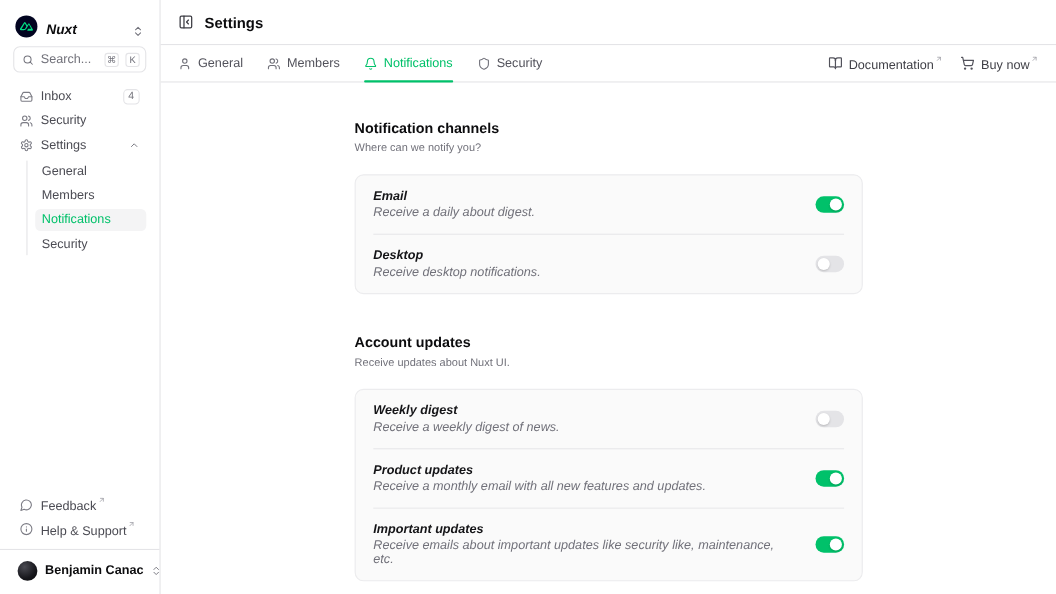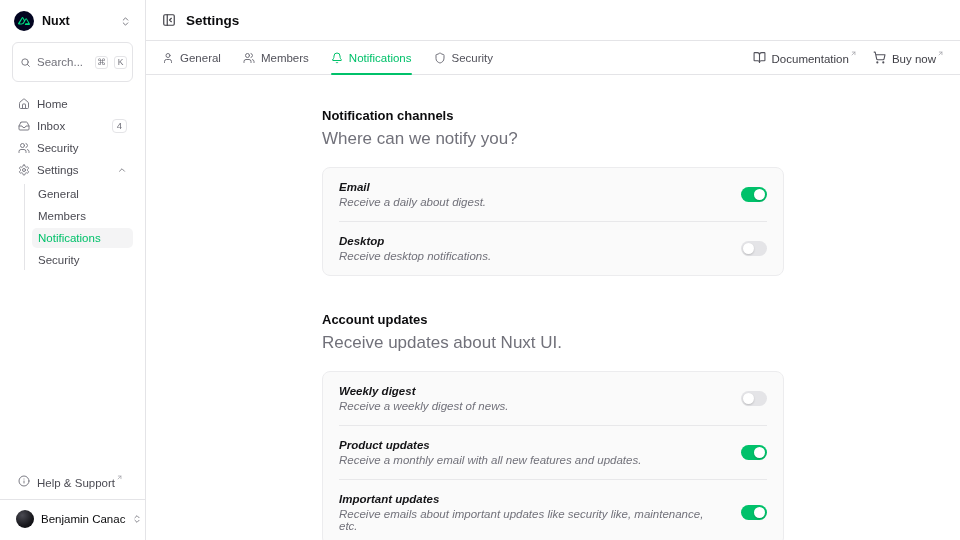--- a/index.html
+++ b/index.html
@@ -2,42 +2,42 @@
 <html><head>
 <meta charset="utf-8">
 <style>
   * { box-sizing: border-box; margin: 0; padding: 0; }
   html,body { width:960px; height:540px; overflow:hidden; }
   body { font-family:"Liberation Sans","DejaVu Sans",sans-serif; font-size:12px; color:#18181b; background:#fff; }
   .app { display:flex; width:960px; height:540px; }
 
   
   .sidebar { width:146px; min-width:146px; border-right:1px solid #e4e4e7; display:flex; flex-direction:column; padding:8px 12px; background:#fff; }
-  .ws-row { display:flex; align-items:center; gap:8px; height:26px; margin-bottom:8px; padding:0 2px; border-radius:6px; cursor:pointer; }
+  .ws-row { display:flex; align-items:flex-end; gap:8px; height:26px; margin-bottom:8px; padding:0 2px; border-radius:6px; cursor:pointer;font-style:italic; }
   .ws-logo { width:20px; height:20px; border-radius:50%; background:#020420; display:flex; align-items:center; justify-content:center; flex:none; }
   .ws-name { font-weight:700; font-size:12.5px; color:#0c0c0e; flex:1; }
   .muted-ic { color:#71717a; display:flex; align-items:center; }
-  .search { display:flex; align-items:center; gap:6px; height:40px; border:1px solid #e4e4e7; border-radius:6px; padding:0 5px 0 7px; margin-bottom:12px; color:#71717a; cursor:text; }
+  .search { display:flex; align-items:center; gap:6px; height:24px; border:1px solid #e4e4e7; border-radius:6px; padding:0 5px 0 7px; margin-bottom:12px; color:#71717a; cursor:text; }
   .search-text { flex:1; font-size:11.5px; color:#71717a; }
   .kbd { width:13px; height:13px; border:1px solid #e4e4e7; border-radius:3px; background:#fff; font-size:8.5px; color:#71717a; display:flex; align-items:center; justify-content:center; }
   .nav { display:flex; flex-direction:column; gap:2px; }
   .nav-item { display:flex; align-items:center; gap:7px; height:20px; padding:0 6px; border-radius:5px; color:#4b4b53; cursor:pointer; }
   .nav-item .ic { color:#7c7c85; display:flex; }
   .nav-item .lbl { flex:1; font-size:11.5px; }
   .badge { font-size:9.5px; color:#71717a; border:1px solid #e4e4e7; border-radius:4px; padding:1px 4px; line-height:1; background:#fff; }
   .subnav { margin-left:12px; border-left:1px solid #e4e4e7; padding-left:7px; display:flex; flex-direction:column; gap:2px; margin-top:2px; }
   .sub-item { height:20px; display:flex; align-items:center; padding:0 6px; border-radius:5px; color:#4b4b53; font-size:11.5px; cursor:pointer; }
   .sub-item.active { background:#f4f4f5; color:#00c16a; }
   .sb-spacer { flex:1; }
   .sb-footer { display:flex; flex-direction:column; gap:2px; }
   .ext { font-size:8px; vertical-align:6px; color:#9d9da5; margin-left:1px; display:inline-flex; }
   .sb-divider { border-top:1px solid #e4e4e7; margin:8px -12px 0; }
   .user-row { display:flex; align-items:center; gap:7px; height:26px; margin-top:6px; padding:0 4px; border-radius:6px; cursor:pointer; }
   .avatar { width:18px; height:18px; border-radius:50%; background:radial-gradient(circle at 35% 30%, #4a4a52 0%, #17171c 60%, #060608 100%); flex:none; }
-  .user-name { flex:1; font-size:11.5px; font-weight:400; color:#0c0c0e; white-space:nowrap; }
+  .user-name { flex:1; font-size:11.5px; font-weight:700; color:#0c0c0e; white-space:nowrap; }
 
   
   .main { flex:1; display:flex; flex-direction:column; min-width:0; }
   .main-header { height:41px; border-bottom:1px solid #e4e4e7; display:flex; align-items:center; gap:10px; padding:0 16px; flex:none; }
   .main-title { font-size:13.5px; font-weight:700; color:#0c0c0e; }
   .icon-btn { color:#3f3f46; display:flex; align-items:center; cursor:pointer; }
   .tabsbar { height:34px; border-bottom:1px solid #e4e4e7; display:flex; align-items:center; justify-content:space-between; padding:0 16px; flex:none; }
   .tabs { display:flex; align-items:center; gap:22px; height:100%; }
   .tab { display:flex; align-items:center; gap:6px; color:#52525b; height:100%; position:relative; cursor:pointer; font-size:11.5px; }
   .tab .ic { display:flex; color:#71717a; }
@@ -45,21 +45,21 @@
   .tab.active .ic { color:#00c16a; }
   .tab.active::after { content:""; position:absolute; left:0; right:0; bottom:-1px; height:2px; background:#00c16a; border-radius:1px; }
   .top-actions { display:flex; align-items:center; gap:16px; }
   .action-link { display:flex; align-items:center; gap:6px; color:#3f3f46; font-size:11.5px; cursor:pointer; }
   .action-link .ic { color:#52525b; display:flex; }
 
   .content { flex:1; overflow:auto; padding:33px 16px 24px; }
   .container { width:462px; margin:0 auto; }
   .section { margin-bottom:36px; }
   .section h2 { font-size:13px; font-weight:700; color:#0c0c0e; margin-bottom:6px; }
-  .section .section-desc { font-size:17px; color:#71717a; margin-bottom:18px; }
+  .section .section-desc { font-size:10px; color:#71717a; margin-bottom:18px; }
   .card { background:#fafafa; border:1px solid #ececee; border-radius:8px; padding:0 16px;font-style:italic; }
   .row { display:flex; align-items:center; justify-content:space-between; gap:16px; padding:13px 0; }
   .row + .row { border-top:1px solid #e8e8ea;align-items:center; }
   .row-label { font-size:11.5px; font-weight:600; color:#141417; margin-bottom:3px; }
   .row-desc { font-size:11.5px; color:#71717a; }
   .switch { width:26px; height:15px; border-radius:999px; background:#e4e4e7; position:relative; flex:none; cursor:pointer; transition:background .15s; }
   .switch::after { content:""; position:absolute; top:2px; left:2px; width:11px; height:11px; border-radius:50%; background:#fff; box-shadow:0 1px 2px rgba(0,0,0,.18); }
   .switch.on { background:#00c16a; }
   .switch.on::after { left:auto; right:2px; }
   svg { display:block; }
@@ -93,29 +93,20 @@
       </span>
       <span class="search-text">Search...</span>
       <span class="kbd">⌘</span>
       <span class="kbd">K</span>
     </div>
 
     <nav class="nav">
       <div class="nav-item">
         <span class="ic">
           <svg width="12" height="12" viewBox="0 0 24 24" fill="none" stroke="currentColor" stroke-width="2" stroke-linecap="round" stroke-linejoin="round">
-              <path d="M15 21v-8a1 1 0 0 0-1-1h-4a1 1 0 0 0-1 1v8"></path>
-              <path d="M3 10a2 2 0 0 1 .709-1.528l7-6a2 2 0 0 1 2.582 0l7 6A2 2 0 0 1 21 10v9a2 2 0 0 1-2 2H5a2 2 0 0 1-2-2z"></path>
-            </svg>
-        </span>
-        <span class="lbl">Home</span>
-      </div>
-      <div class="nav-item">
-        <span class="ic">
-          <svg width="12" height="12" viewBox="0 0 24 24" fill="none" stroke="currentColor" stroke-width="2" stroke-linecap="round" stroke-linejoin="round">
               <path d="M22 12h-6l-2 3h-4l-2-3H2"></path>
               <path d="M5.45 5.11 2 12v6a2 2 0 0 0 2 2h16a2 2 0 0 0 2-2v-6l-3.45-6.89A2 2 0 0 0 16.76 4H7.24a2 2 0 0 0-1.79 1.11z"></path>
             </svg>
         </span>
         <span class="lbl">Inbox</span>
         <span class="badge">4</span>
       </div>
       <div class="nav-item">
         <span class="ic">
           <svg width="12" height="12" viewBox="0 0 24 24" fill="none" stroke="currentColor" stroke-width="2" stroke-linecap="round" stroke-linejoin="round">
@@ -154,20 +145,33 @@
           </div>
         <div class="sub-item">
             <span>Security</span>
           </div>
       </div>
     </nav>
 
     <div class="sb-spacer"></div>
 
     <div class="sb-footer">
+      <div class="nav-item">
+        <span class="ic">
+          <svg width="12" height="12" viewBox="0 0 24 24" fill="none" stroke="currentColor" stroke-width="2" stroke-linecap="round" stroke-linejoin="round">
+              <path d="M7.9 20A9 9 0 1 0 4 16.1L2 22z"></path>
+            </svg>
+        </span>
+        <span class="lbl"><span>Feedback</span><span class="ext">
+              <svg width="7" height="7" viewBox="0 0 24 24" fill="none" stroke="currentColor" stroke-width="2.4" stroke-linecap="round" stroke-linejoin="round">
+                <path d="M7 17 17 7"></path>
+                <path d="M8 7h9v9"></path>
+              </svg>
+            </span></span>
+      </div>
       <div class="nav-item">
         <span class="ic">
           <svg width="12" height="12" viewBox="0 0 24 24" fill="none" stroke="currentColor" stroke-width="2" stroke-linecap="round" stroke-linejoin="round">
               <circle cx="12" cy="12" r="10"></circle>
               <path d="M12 16v-4"></path>
               <path d="M12 8h.01"></path>
             </svg>
         </span>
         <span class="lbl"><span>Help &amp; Support</span><span class="ext">
               <svg width="7" height="7" viewBox="0 0 24 24" fill="none" stroke="currentColor" stroke-width="2.4" stroke-linecap="round" stroke-linejoin="round">

